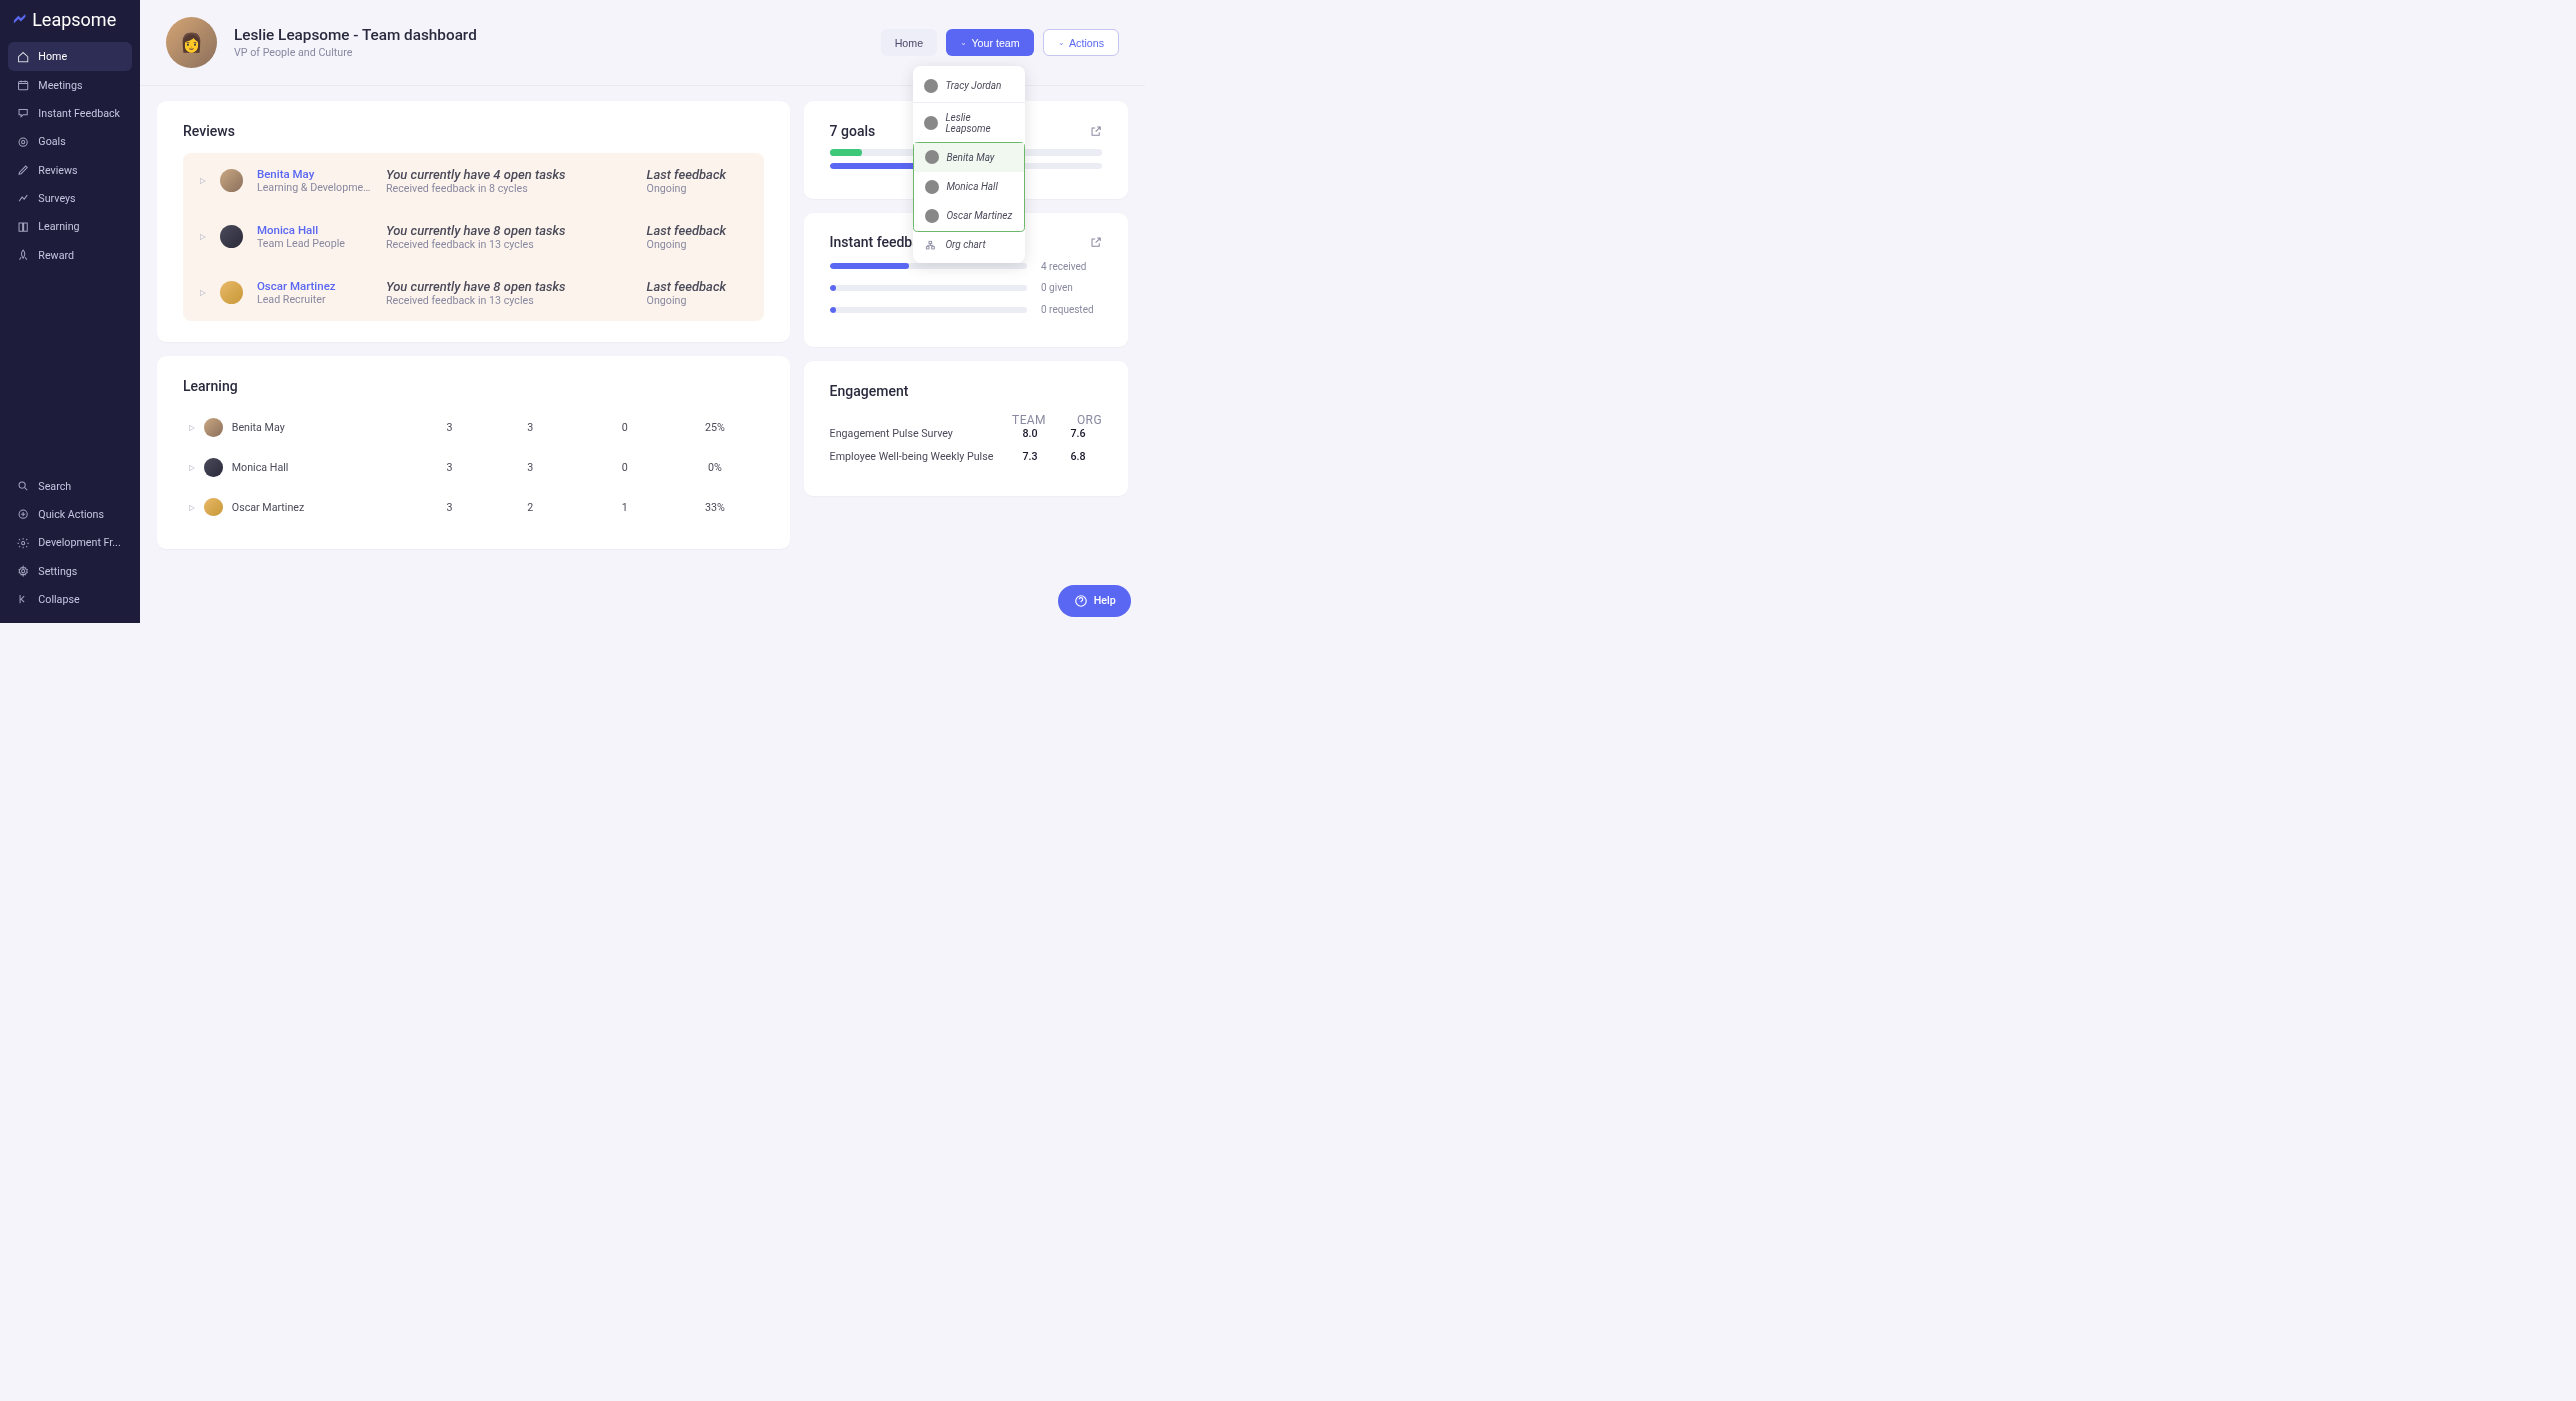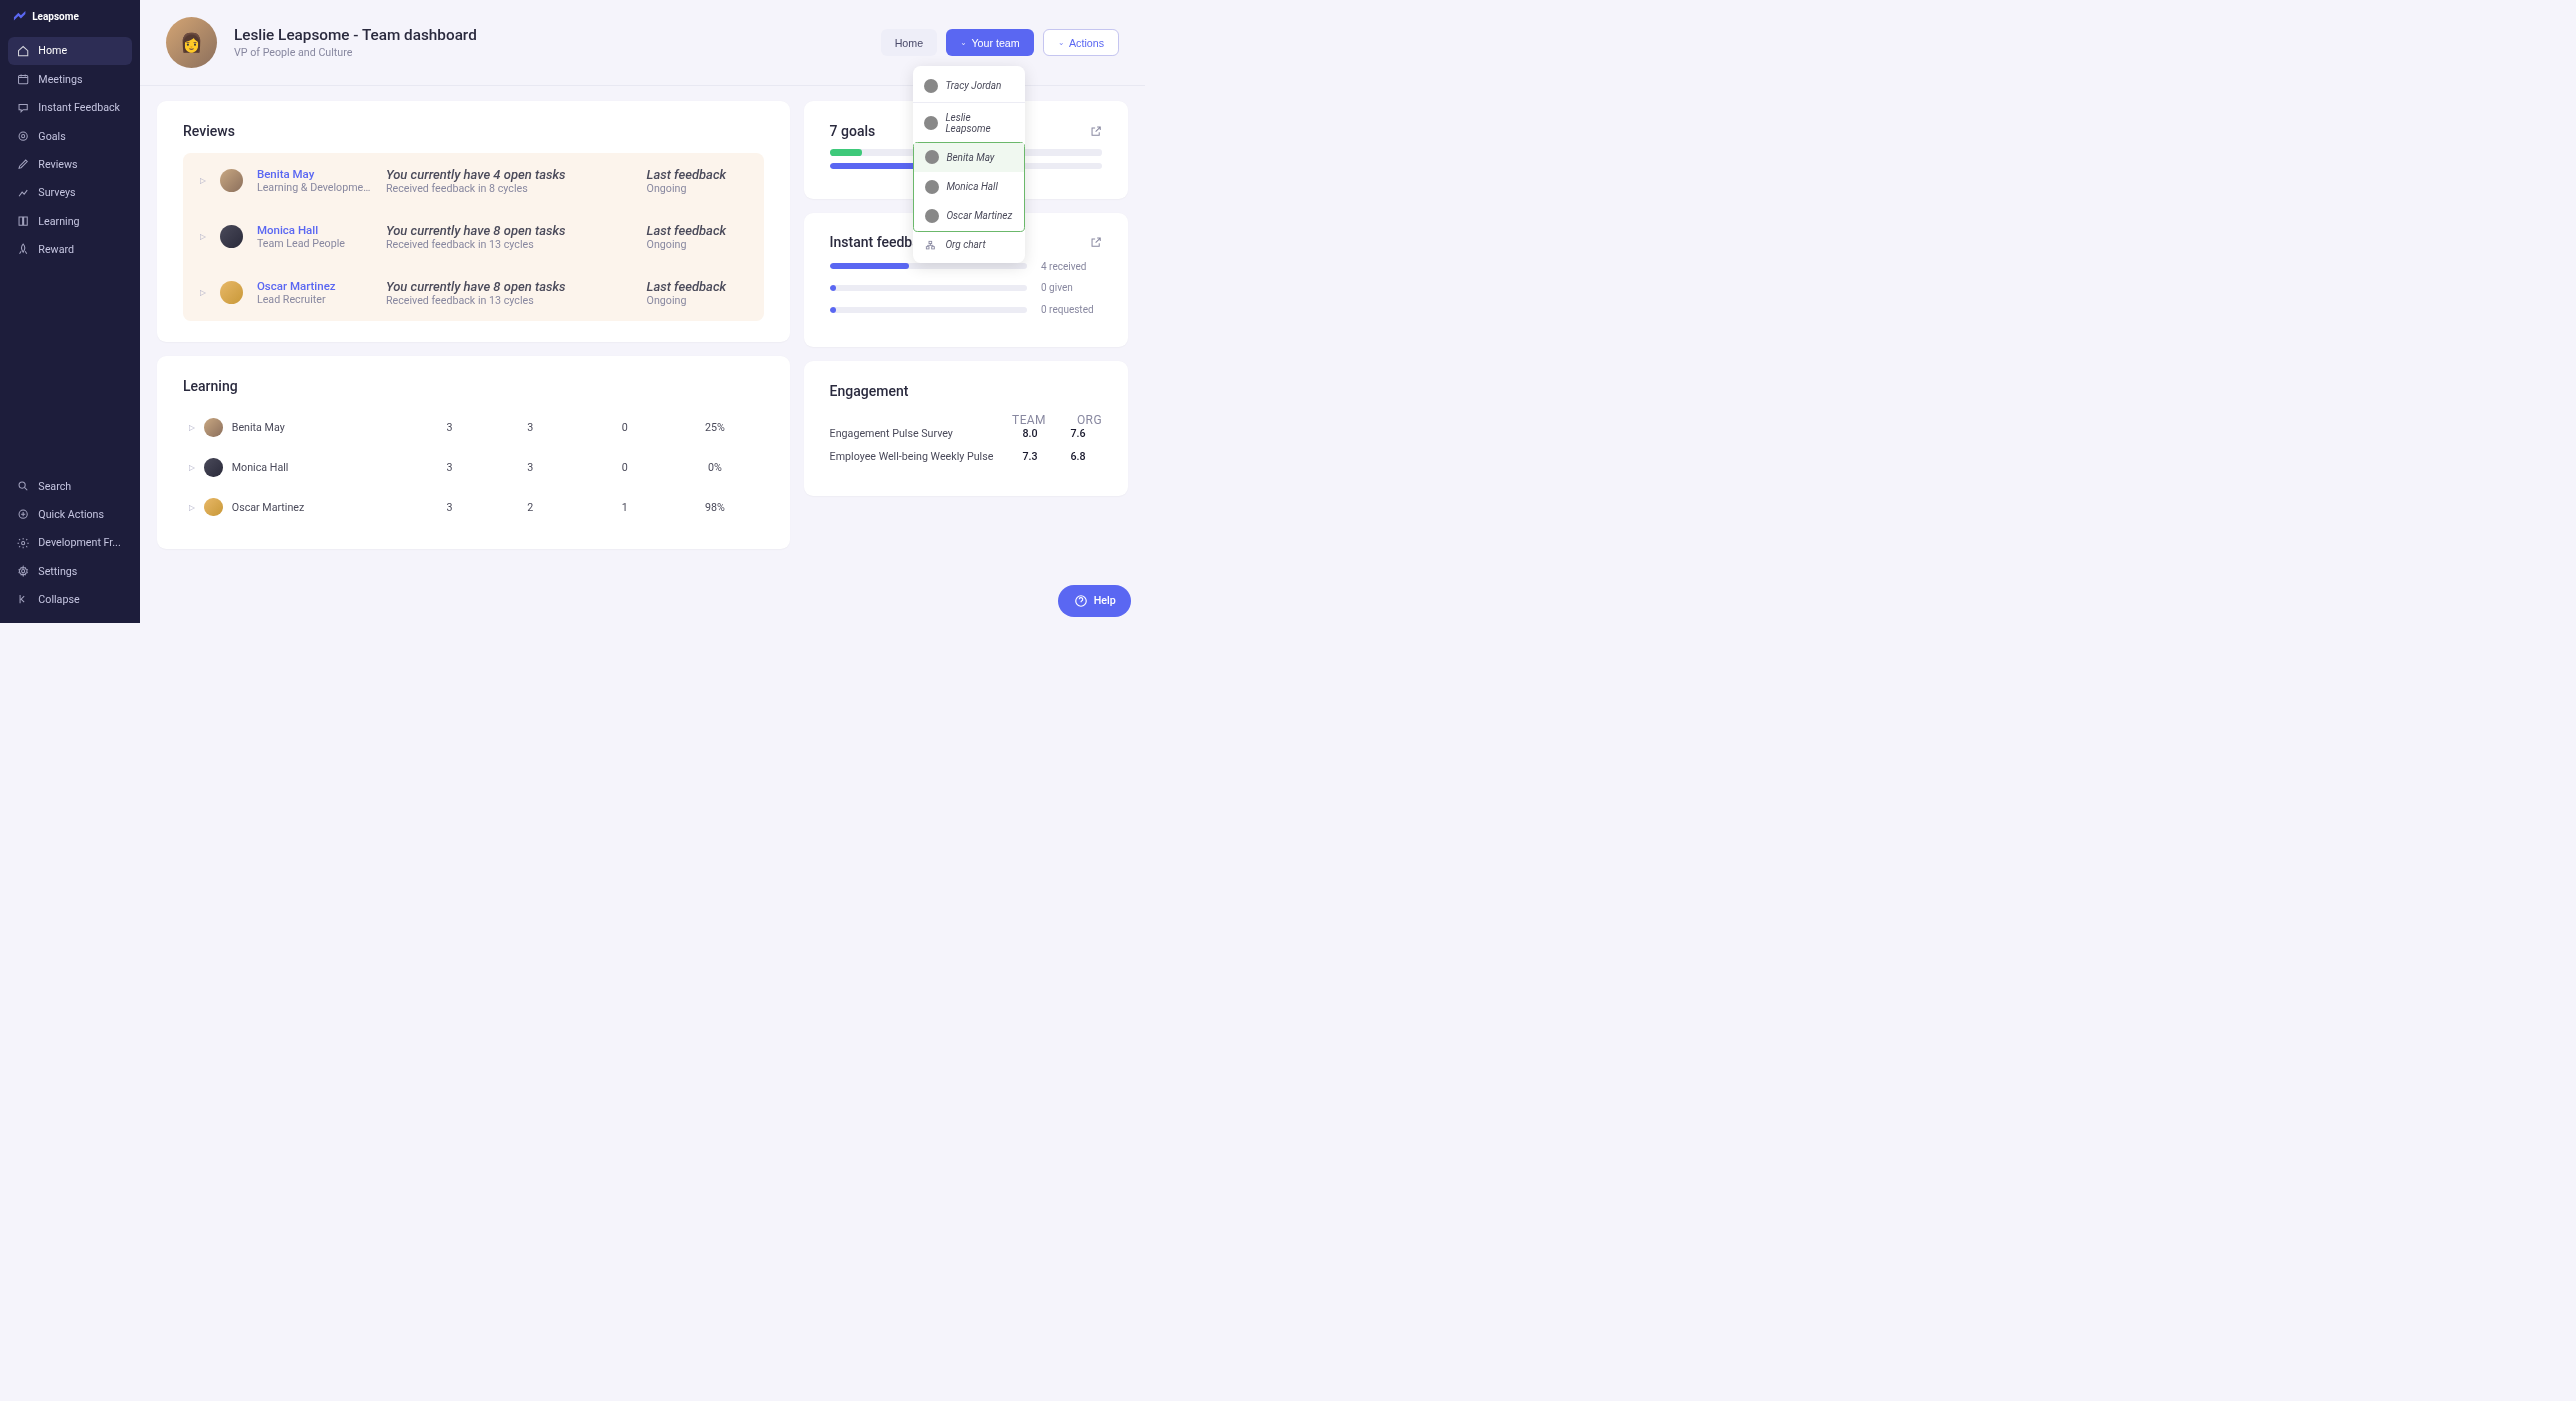--- a/index.html
+++ b/index.html
@@ -19,21 +19,21 @@
 .sidebar {
   width: 140px;
   background: #1d1d3b;
   color: #b5b5d0;
   display: flex;
   flex-direction: column;
   padding: 9.2px 7.7px;
 }
 .logo { display: flex; align-items: center; gap: 4.6px; margin-bottom: 12.3px; padding-left: 4.6px; }
 .logo-icon { color: #5a67f2; font-size: 17px; }
-.logo-text { color: #fff; font-weight: 700; font-size: 10px; }
+.logo-text { color: #fff; font-weight: 400; font-size: 18px; }
 .nav-item {
   display: flex; align-items: center; gap: 9.2px;
   padding: 7.7px 9.2px; border-radius: 6.1px;
   cursor: pointer; color: #c5c5e0; font-size: 10.7px;
 }
 .nav-item.active { background: #2d2d55; color: #fff; }
 .nav-icon { width: 12.3px; height: 12.3px; display: inline-flex; align-items: center; justify-content: center; opacity: 0.8; }
 .nav-bottom { margin-top: auto; }
 
 
@@ -425,21 +425,21 @@
             </div>
             <div class="learn-row">
               <div class="learn-user">
                 <span class="exp-tri">▷</span>
                 <span class="avatar-sm avatar-3" style="width:18.4px;height:18.4px"></span>
                 <span>Oscar Martinez</span>
               </div>
               <div class="cell-c">3</div>
               <div class="cell-c">2</div>
               <div class="cell-c">1</div>
-              <div class="cell-c">98%</div>
+              <div class="cell-c">33%</div>
             </div>
           </div>
         </div>
       </div>
 
       <div class="col-right">
 
         <div class="card">
           <div class="card-title-row">
             <div class="card-title" style="margin:0">7 goals</div>

